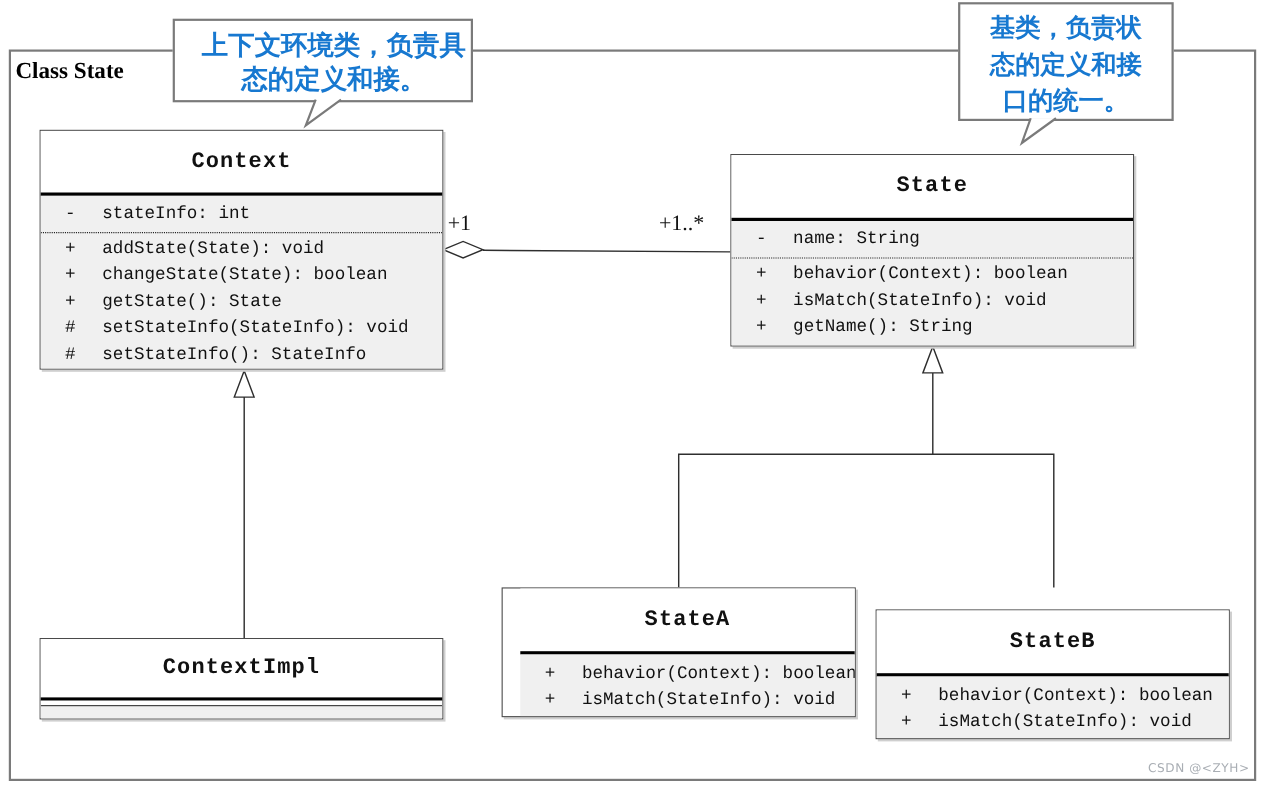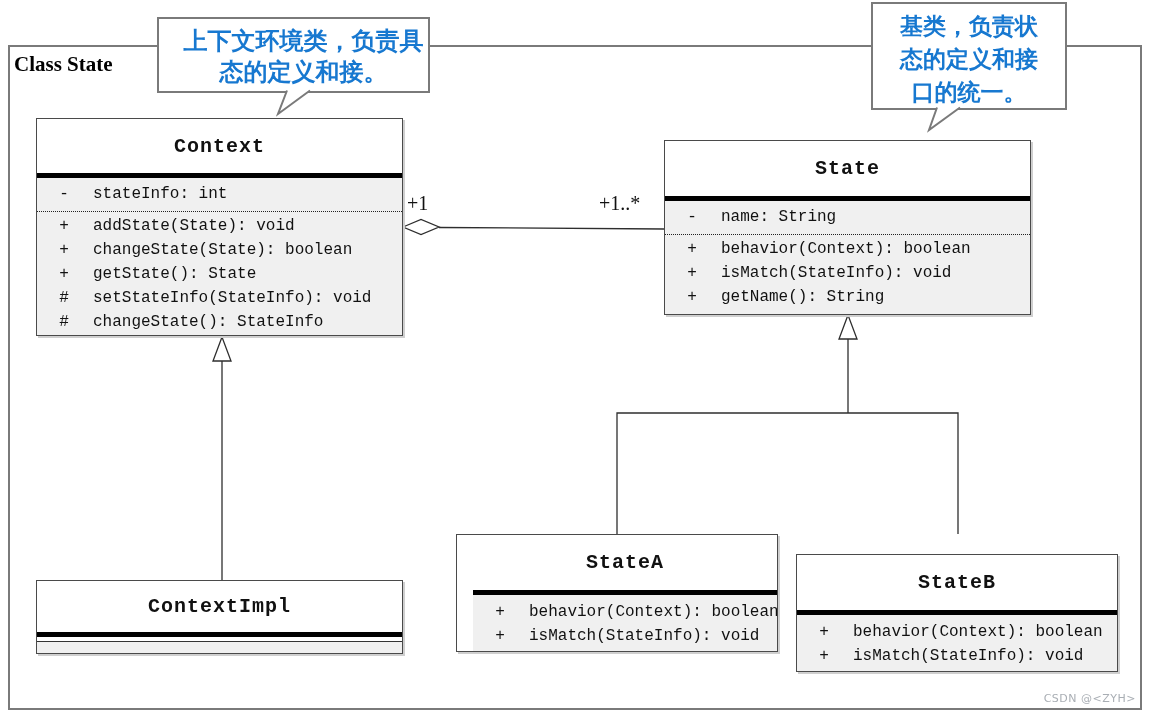--- a/index.html
+++ b/index.html
@@ -20,21 +20,21 @@
   svg.layer-top { position:absolute; left:0; top:0; z-index:4; }
 
   
   .uml {
     position:absolute; z-index:2; background:#ffffff;
     border:1px solid #4a4a4a; box-shadow:2px 2px 0 #cfcfcf;
     display:flex; flex-direction:column;
   }
   .uml .title {
     flex:0 0 auto; display:flex; align-items:center; justify-content:center;
-    background:#ffffff; border-bottom:5px solid #000000;
+    background:#ffffff; border-bottom:3px solid #000000;
     font:bold 20px "Liberation Mono", monospace; color:#111; letter-spacing:1px;
   }
   .uml .body { flex:1 1 auto; background:#f0f0f0; display:flex; flex-direction:column; overflow:hidden; }
   .sec { flex:0 0 auto; }
   .sec.attrs .member { line-height:32px; }
   .sec.methods { border-top:1px dotted #222; padding-top:2px; }
   .sec.methods .member { line-height:24px; }
   .member { display:flex; white-space:nowrap; font:16px "Liberation Mono", monospace; color:#111; }
   .member .vis { flex:0 0 20px; margin-left:17px; margin-right:19px; text-align:center; }
   .uml.impl .body { background:#ffffff; }
@@ -125,21 +125,21 @@
         <div class="member">
           <span class="vis">+</span>
           <span class="sig">getState(): State</span>
         </div>
         <div class="member">
           <span class="vis">#</span>
           <span class="sig">setStateInfo(StateInfo): void</span>
         </div>
         <div class="member">
           <span class="vis">#</span>
-          <span class="sig">changeState(): StateInfo</span>
+          <span class="sig">setStateInfo(): StateInfo</span>
         </div>
       </div>
     </div>
   </div>
 
   <div class="uml" style="left:664px; top:140px; width:367px; height:175px;">
     <div class="title" style="height:60px;">State</div>
     <div class="body">
       <div class="sec attrs" style="height:33px;">
         <div class="member">

